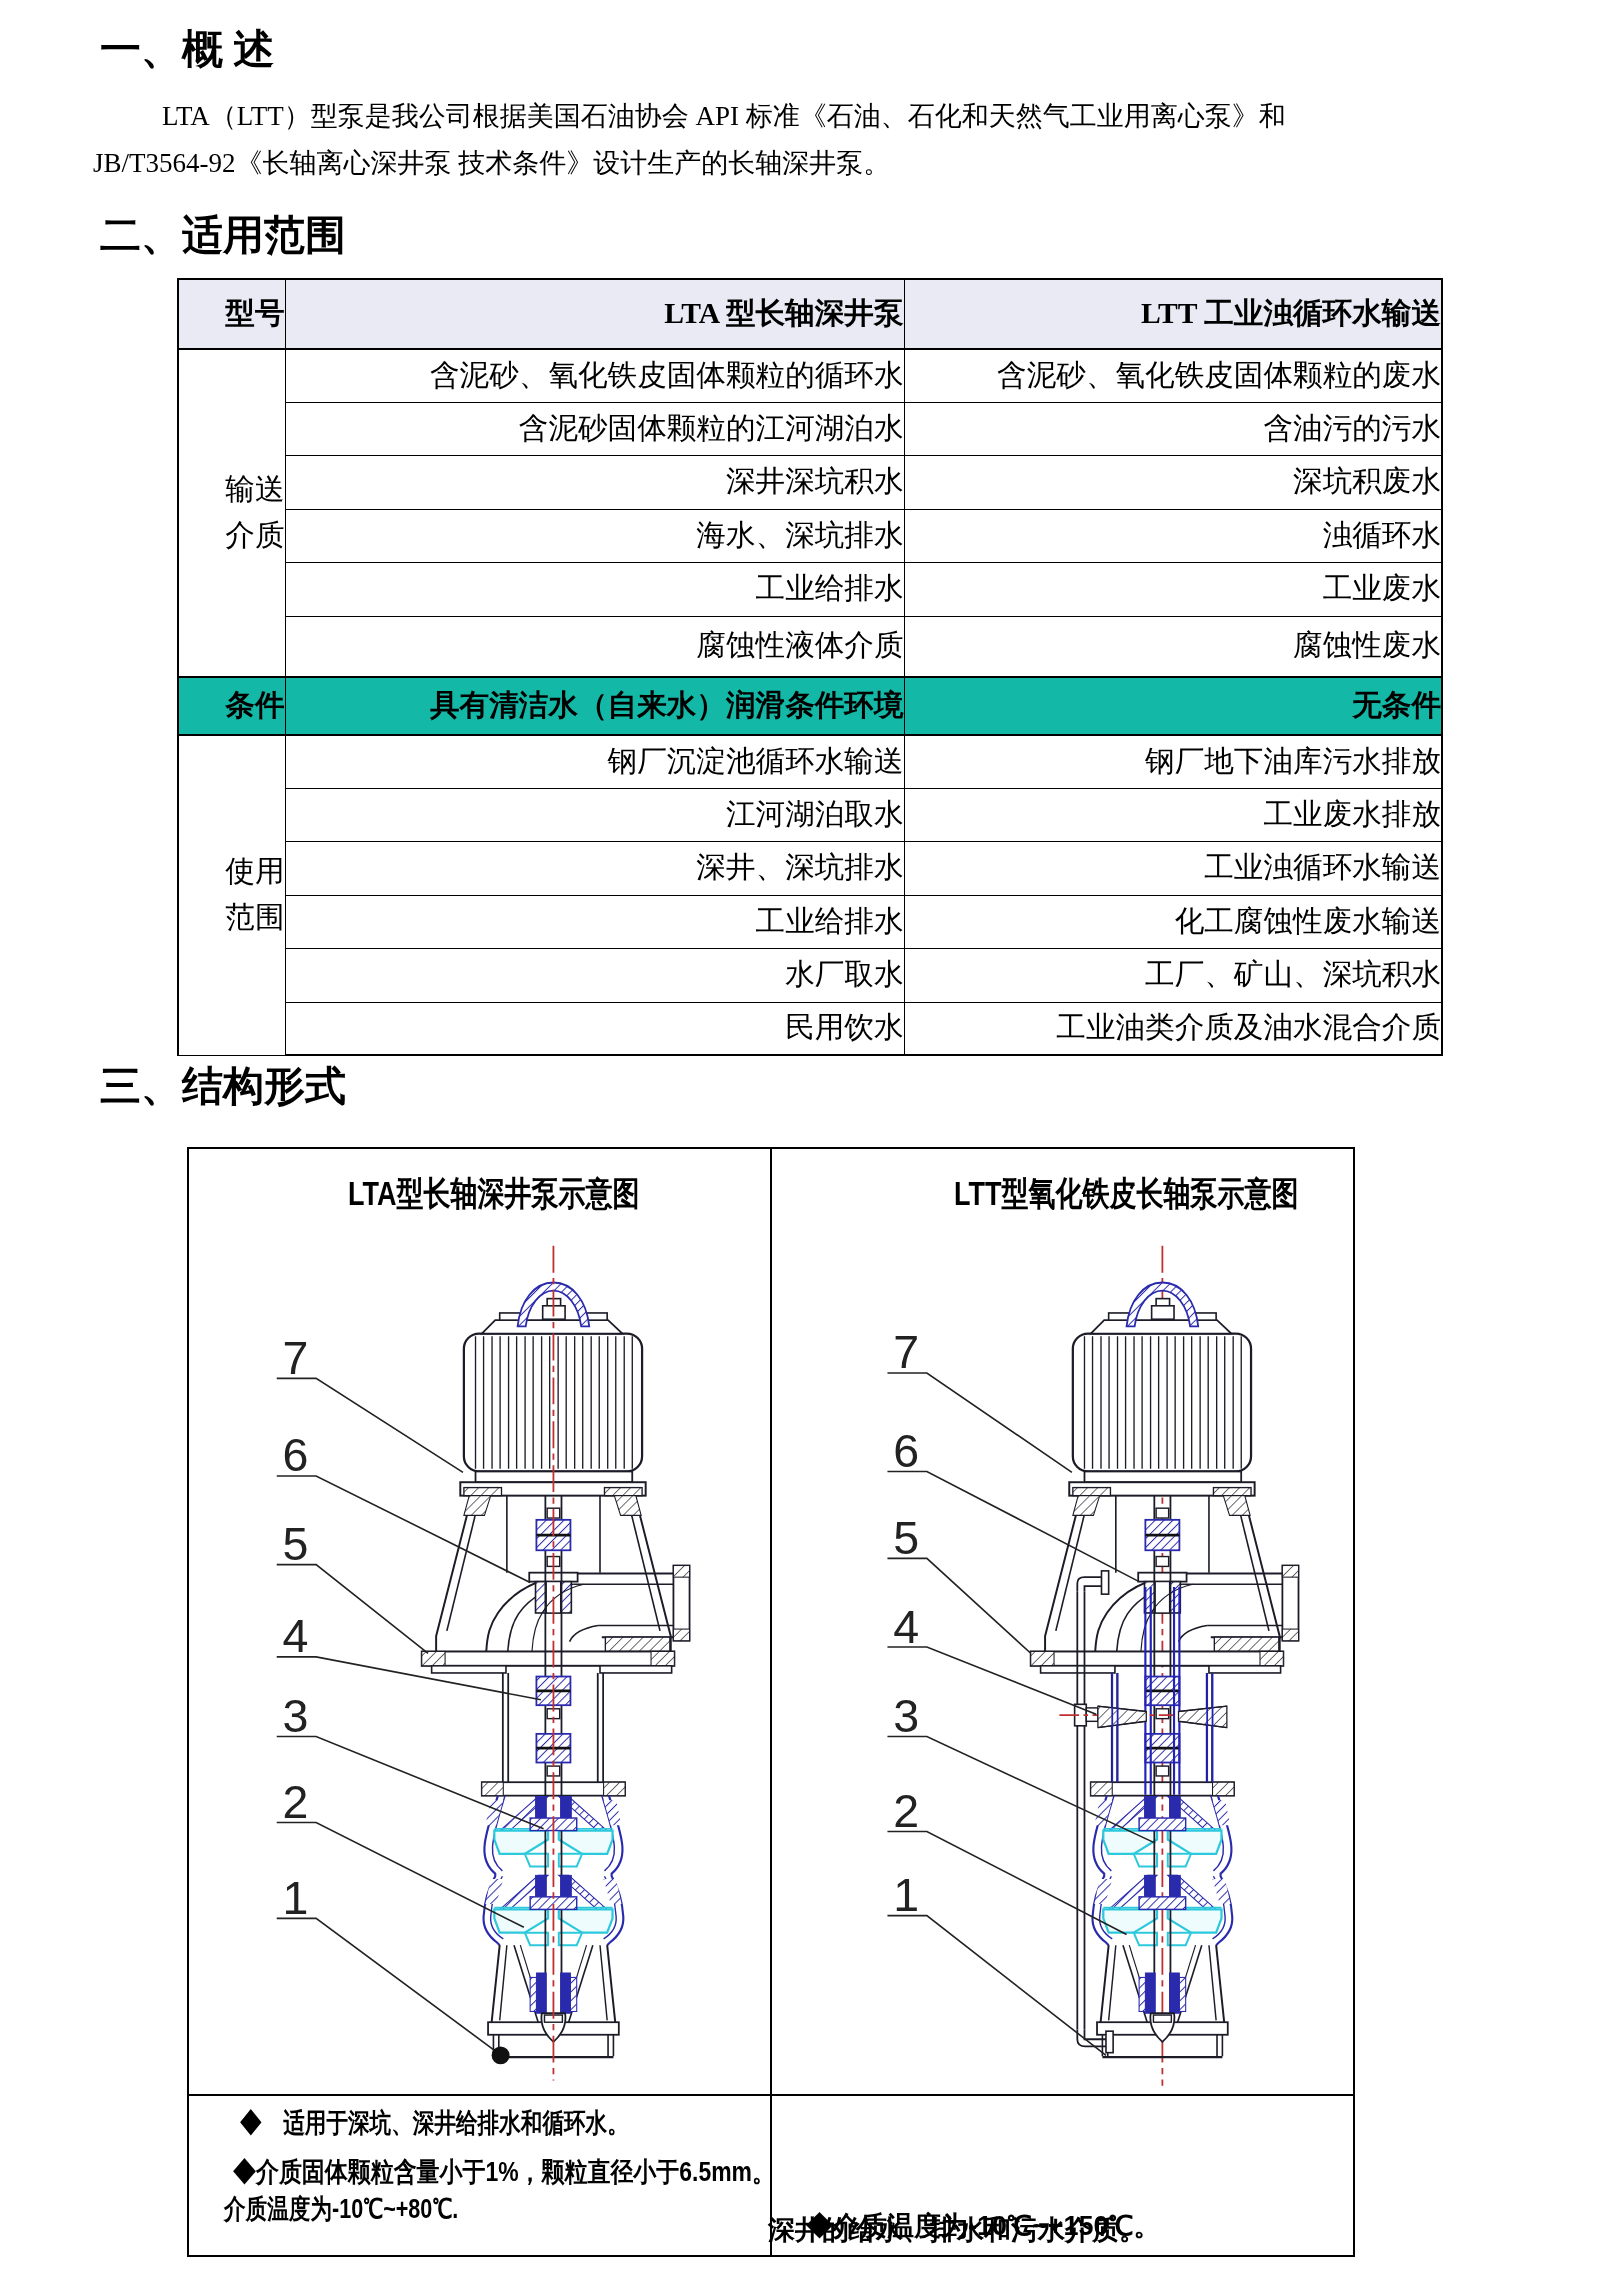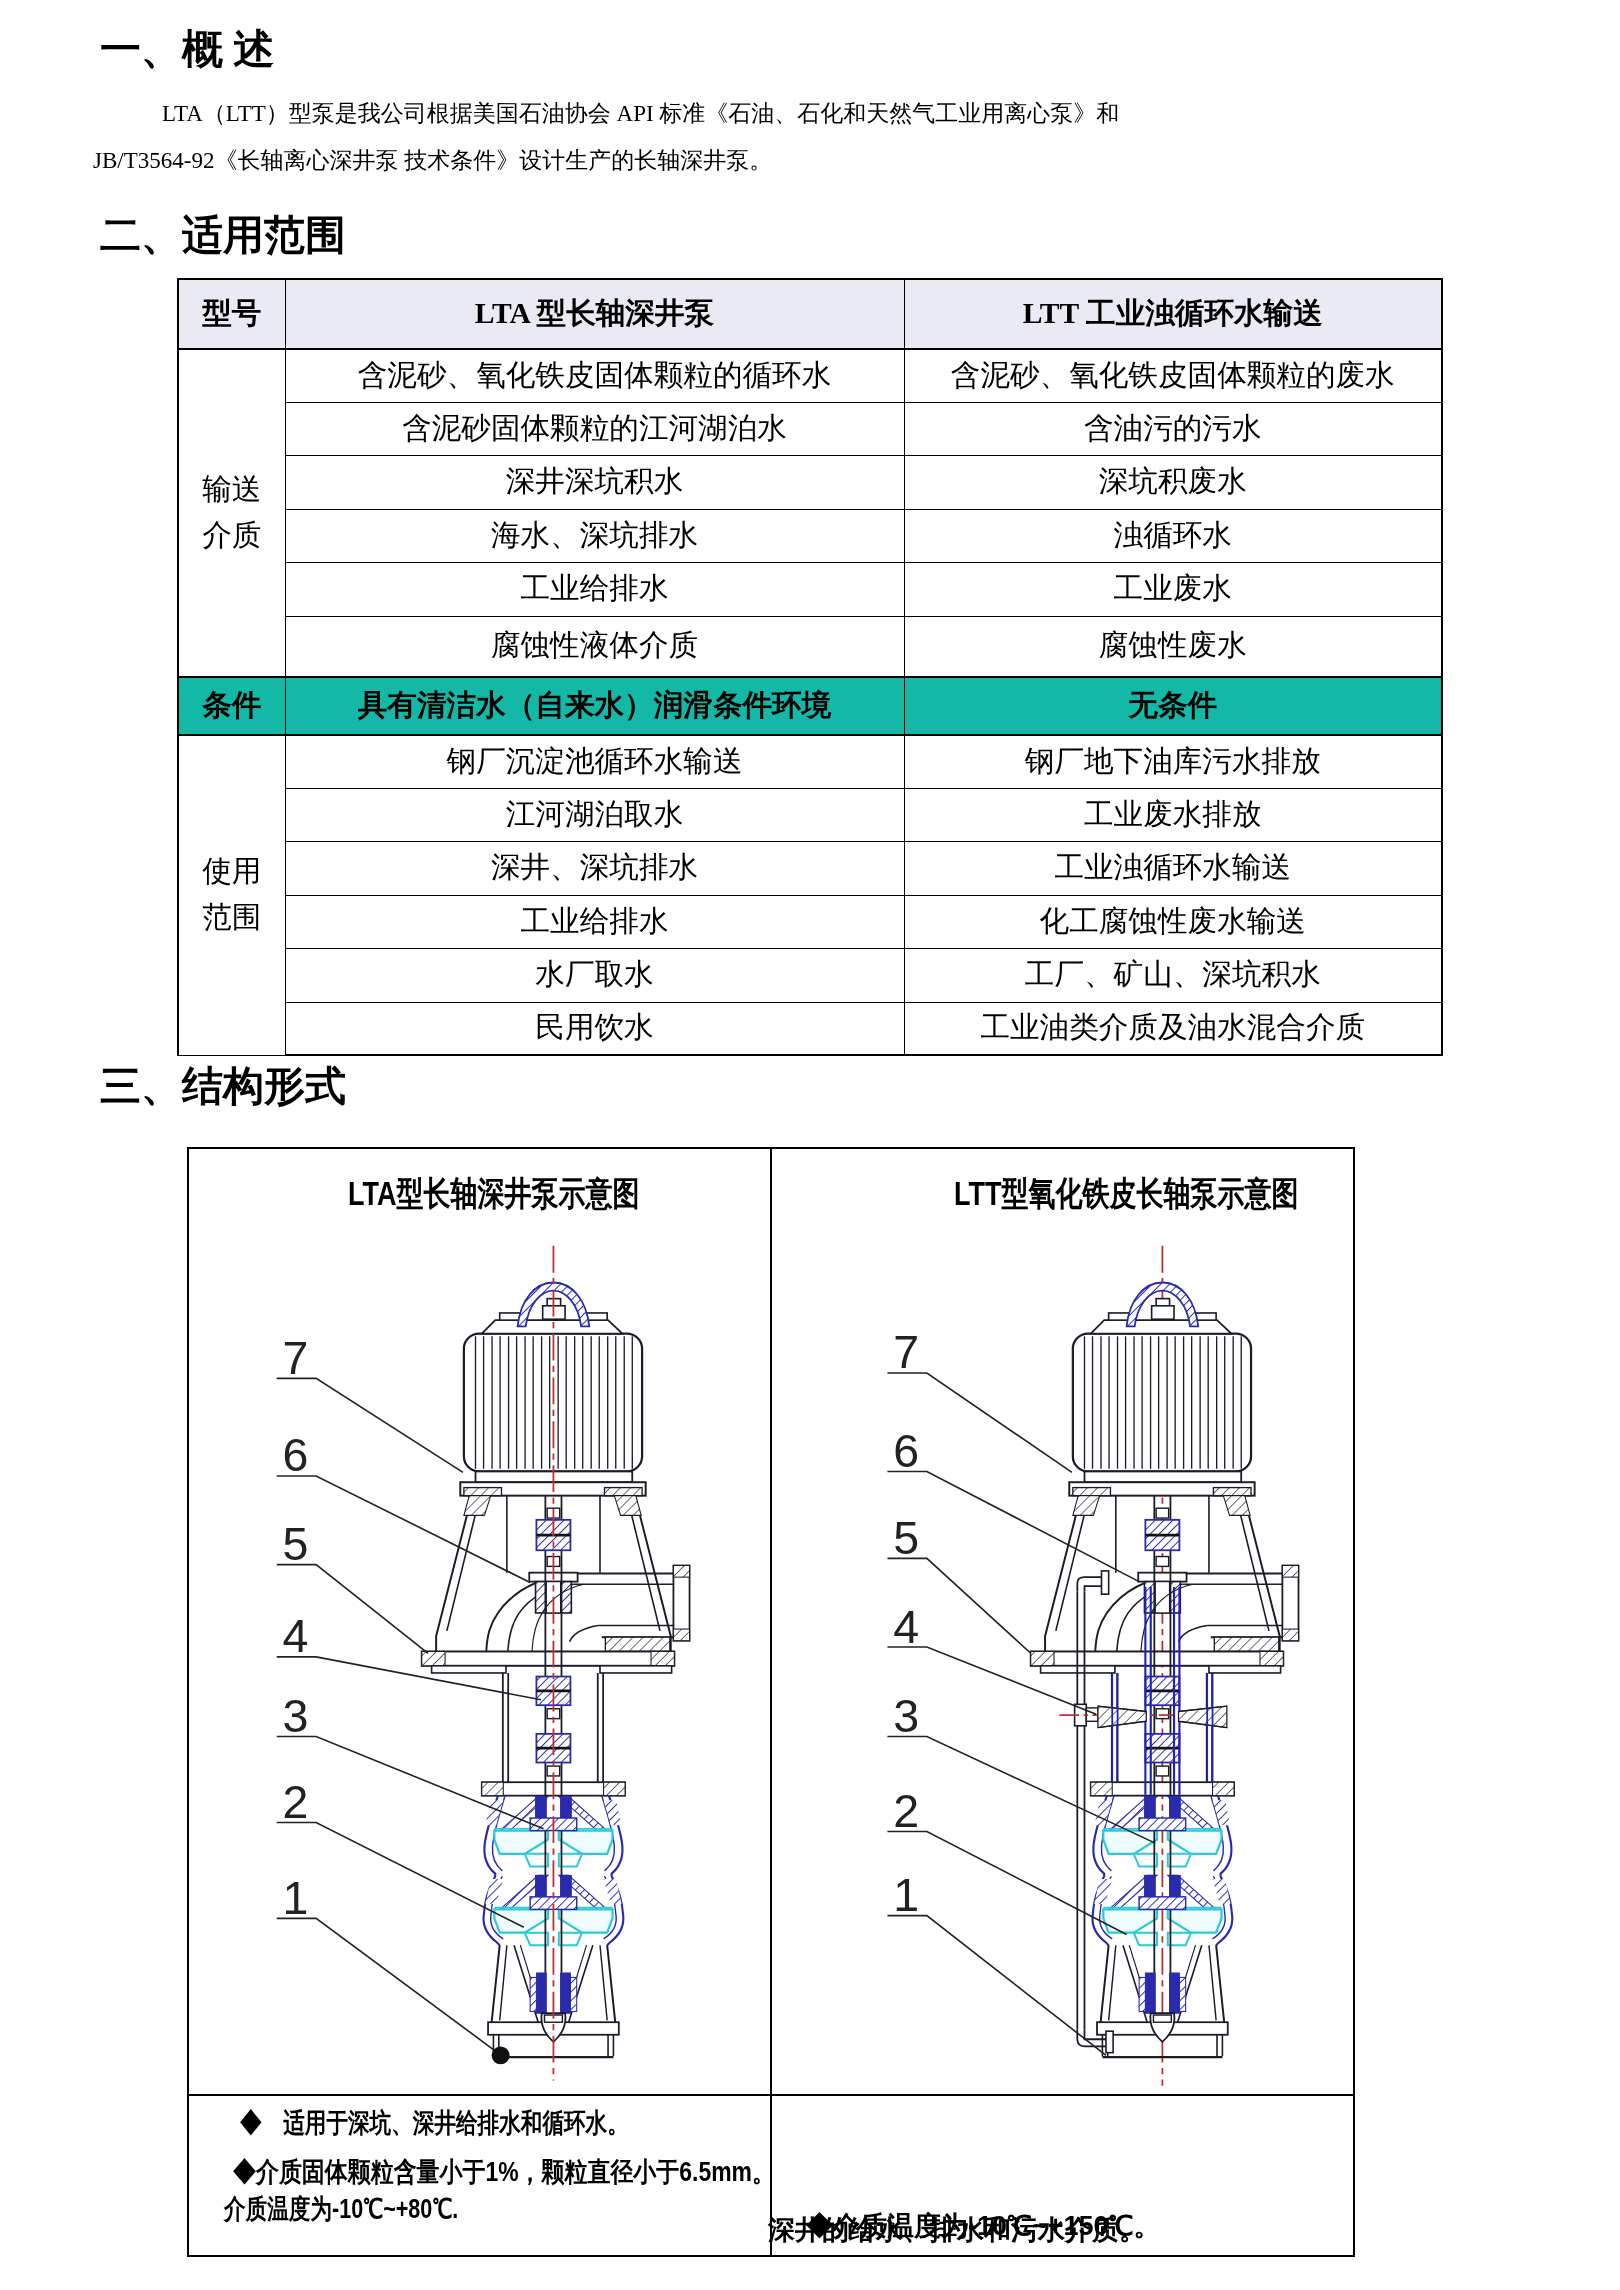--- a/index.html
+++ b/index.html
@@ -1,23 +1,23 @@
 <!DOCTYPE html>
 <html lang="zh" style="font-size:14.3px"><head>
 <meta charset="utf-8">
 <style>
 html,body{margin:0;padding:0;}
 body{width:1620px;height:2291px;position:relative;background:#ffffff;
  font-family:"Liberation Serif",serif;color:#000;overflow:hidden;}
 .abs{position:absolute;white-space:nowrap;}
 .h1{font-size:41px;font-weight:bold;}
-.body-line{font-size:23px;}
+.body-line{font-size:27px;}
 table.t{border-collapse:collapse;table-layout:fixed;position:absolute;left:177px;top:278px;
  font-size:29.6px;}
-table.t td{border:1.8px solid #000;text-align:center;vertical-align:middle;padding:0;line-height:1.55;}
+table.t td{border:1.8px solid #000;text-align:right;vertical-align:middle;padding:0;line-height:1.55;}
 td.hd{background:#e9eaf4;font-weight:bold;}
 td.cond{background:#14b8a6;font-weight:bold;}
 .bt{border-top:2.7px solid #000 !important;}
 .bb{border-bottom:2.7px solid #000 !important;}
 .bl{border-left:2.7px solid #000 !important;}
 .br{border-right:2.7px solid #000 !important;}
 .fig{position:absolute;left:187px;top:1147px;width:1164px;height:1106px;border:2.7px solid #000;}
 .vdiv{position:absolute;left:581px;top:0;width:1.8px;height:100%;background:#000;}
 .hdiv{position:absolute;left:0;top:945px;width:100%;height:1.8px;background:#000;}
 .ftitle{position:absolute;font-size:27px;font-weight:bold;white-space:nowrap;transform:scale(1,1.25);transform-origin:left top;font-family:"Liberation Sans",sans-serif;}

